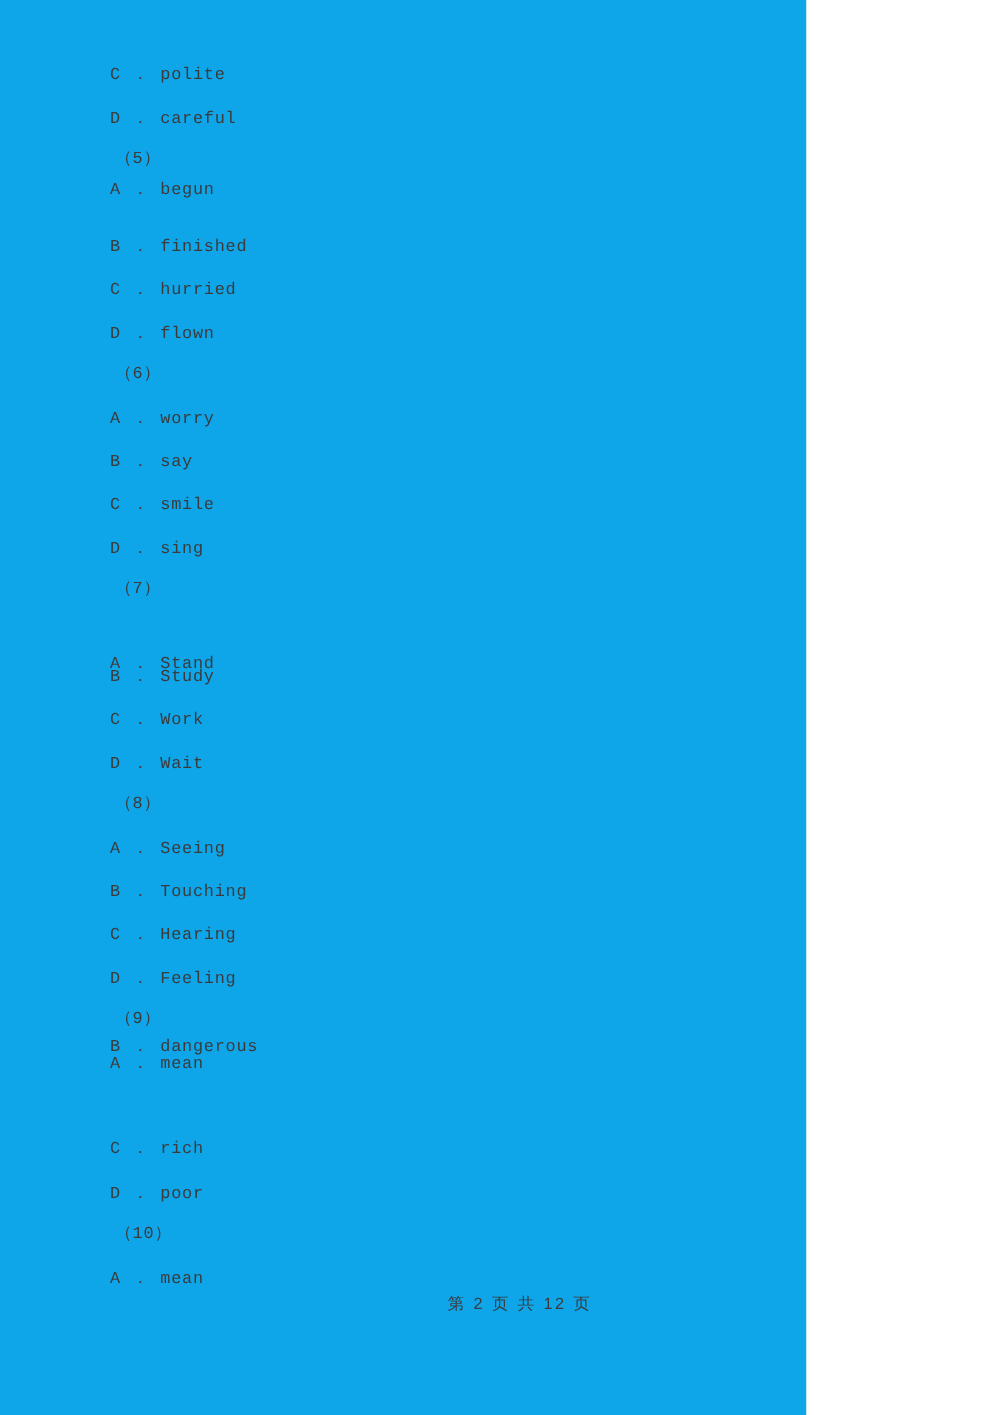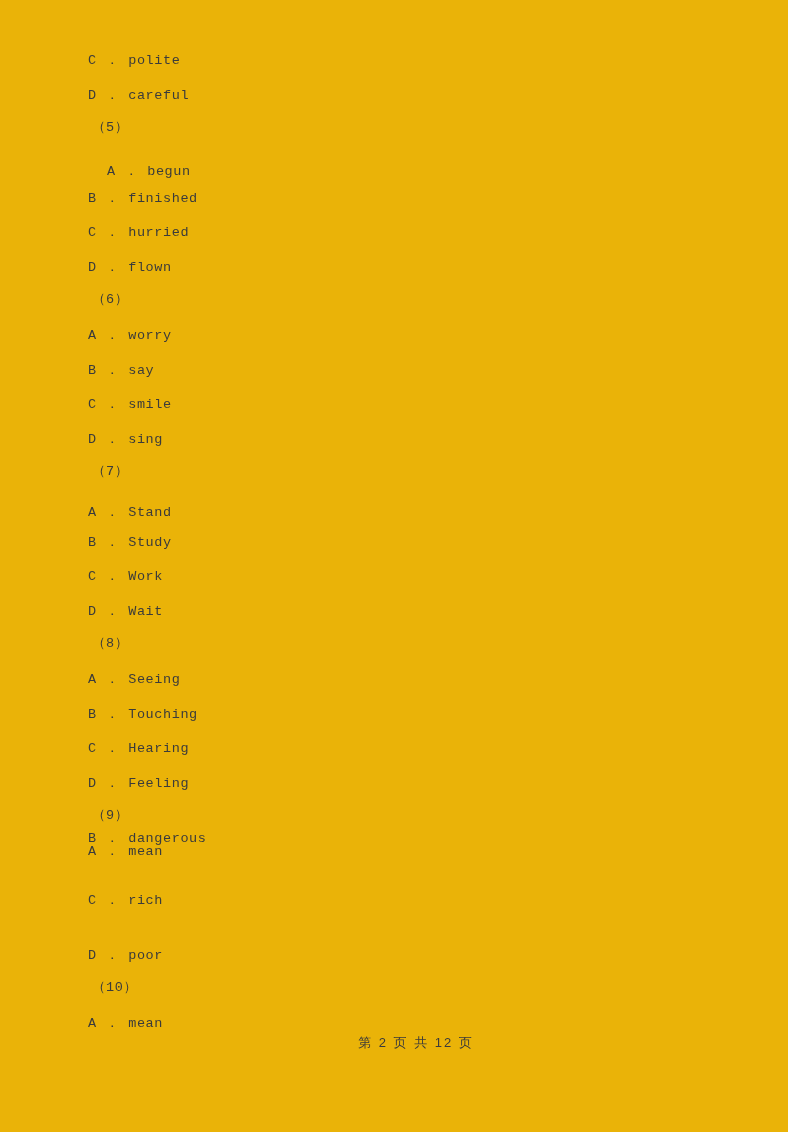--- a/index.html
+++ b/index.html
@@ -2,23 +2,23 @@
 <html><head>
 <meta charset="utf-8">
 <style>
   html, body {
     margin: 0;
     padding: 0;
     background: #ffffff;
   }
   #page {
     position: relative;
-    width: 788px;
+    width: 645px;
     height: 1132px;
-    background: #eab308;
+    background: #0ea5e9;
     overflow: hidden;
   }
   .doc-body {
     position: absolute;
     left: 0;
     top: 0;
     width: 800px;
   }
   .line {
     position: absolute;
@@ -50,43 +50,43 @@
 </style>
 </head>
 <body>
 
 <div id="page">
 
   <div class="doc-body">
       <div class="line option" style="top: 53px;">C ． polite</div>
       <div class="line option" style="top: 88px;">D ． careful</div>
       <div class="line qnum" style="top: 120px;">（5）</div>
-      <div class="line option" style="top: 164px; margin-left: 19px;">A ． begun</div>
+      <div class="line option" style="top: 145px;">A ． begun</div>
       <div class="line option" style="top: 191px;">B ． finished</div>
       <div class="line option" style="top: 225px;">C ． hurried</div>
       <div class="line option" style="top: 260px;">D ． flown</div>
       <div class="line qnum" style="top: 292px;">（6）</div>
       <div class="line option" style="top: 328px;">A ． worry</div>
       <div class="line option" style="top: 363px;">B ． say</div>
       <div class="line option" style="top: 397px;">C ． smile</div>
       <div class="line option" style="top: 432px;">D ． sing</div>
       <div class="line qnum" style="top: 464px;">（7）</div>
-      <div class="line option" style="top: 505px;">A ． Stand</div>
+      <div class="line option" style="top: 524px;">A ． Stand</div>
       <div class="line option" style="top: 535px;">B ． Study</div>
       <div class="line option" style="top: 569px;">C ． Work</div>
       <div class="line option" style="top: 604px;">D ． Wait</div>
       <div class="line qnum" style="top: 636px;">（8）</div>
       <div class="line option" style="top: 672px;">A ． Seeing</div>
       <div class="line option" style="top: 707px;">B ． Touching</div>
       <div class="line option" style="top: 741px;">C ． Hearing</div>
       <div class="line option" style="top: 776px; text-align: center;">D ． Feeling</div>
       <div class="line qnum" style="top: 808px;">（9）</div>
       <div class="line option" style="top: 844px;">A ． mean</div>
       <div class="line option" style="top: 831px;">B ． dangerous</div>
-      <div class="line option" style="top: 893px;">C ． rich</div>
+      <div class="line option" style="top: 912px;">C ． rich</div>
       <div class="line option" style="top: 948px;">D ． poor</div>
       <div class="line qnum" style="top: 980px;">（10）</div>
       <div class="line option" style="top: 1016px;">A ． mean</div>
     </div>
 
   <div class="page-footer">第 2 页 共 12 页</div>
 
 </div>
 
 </body></html>

